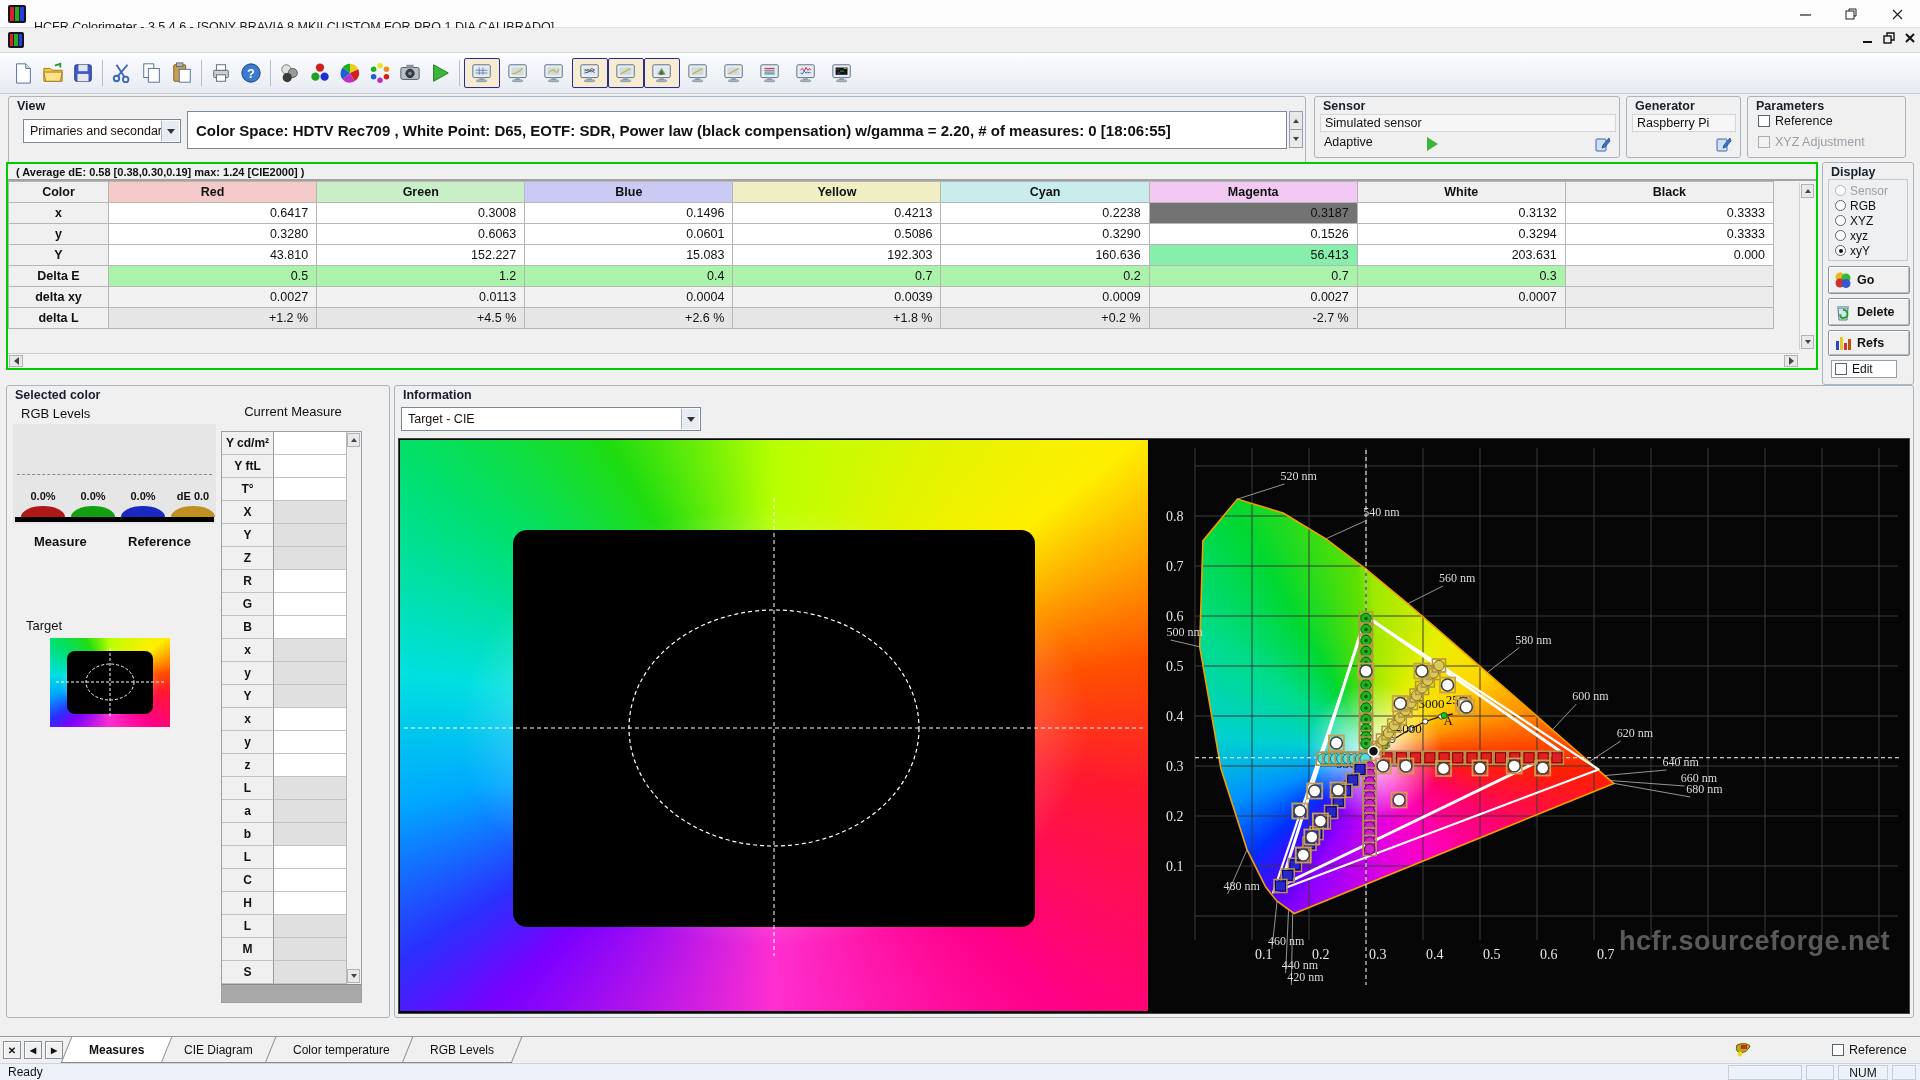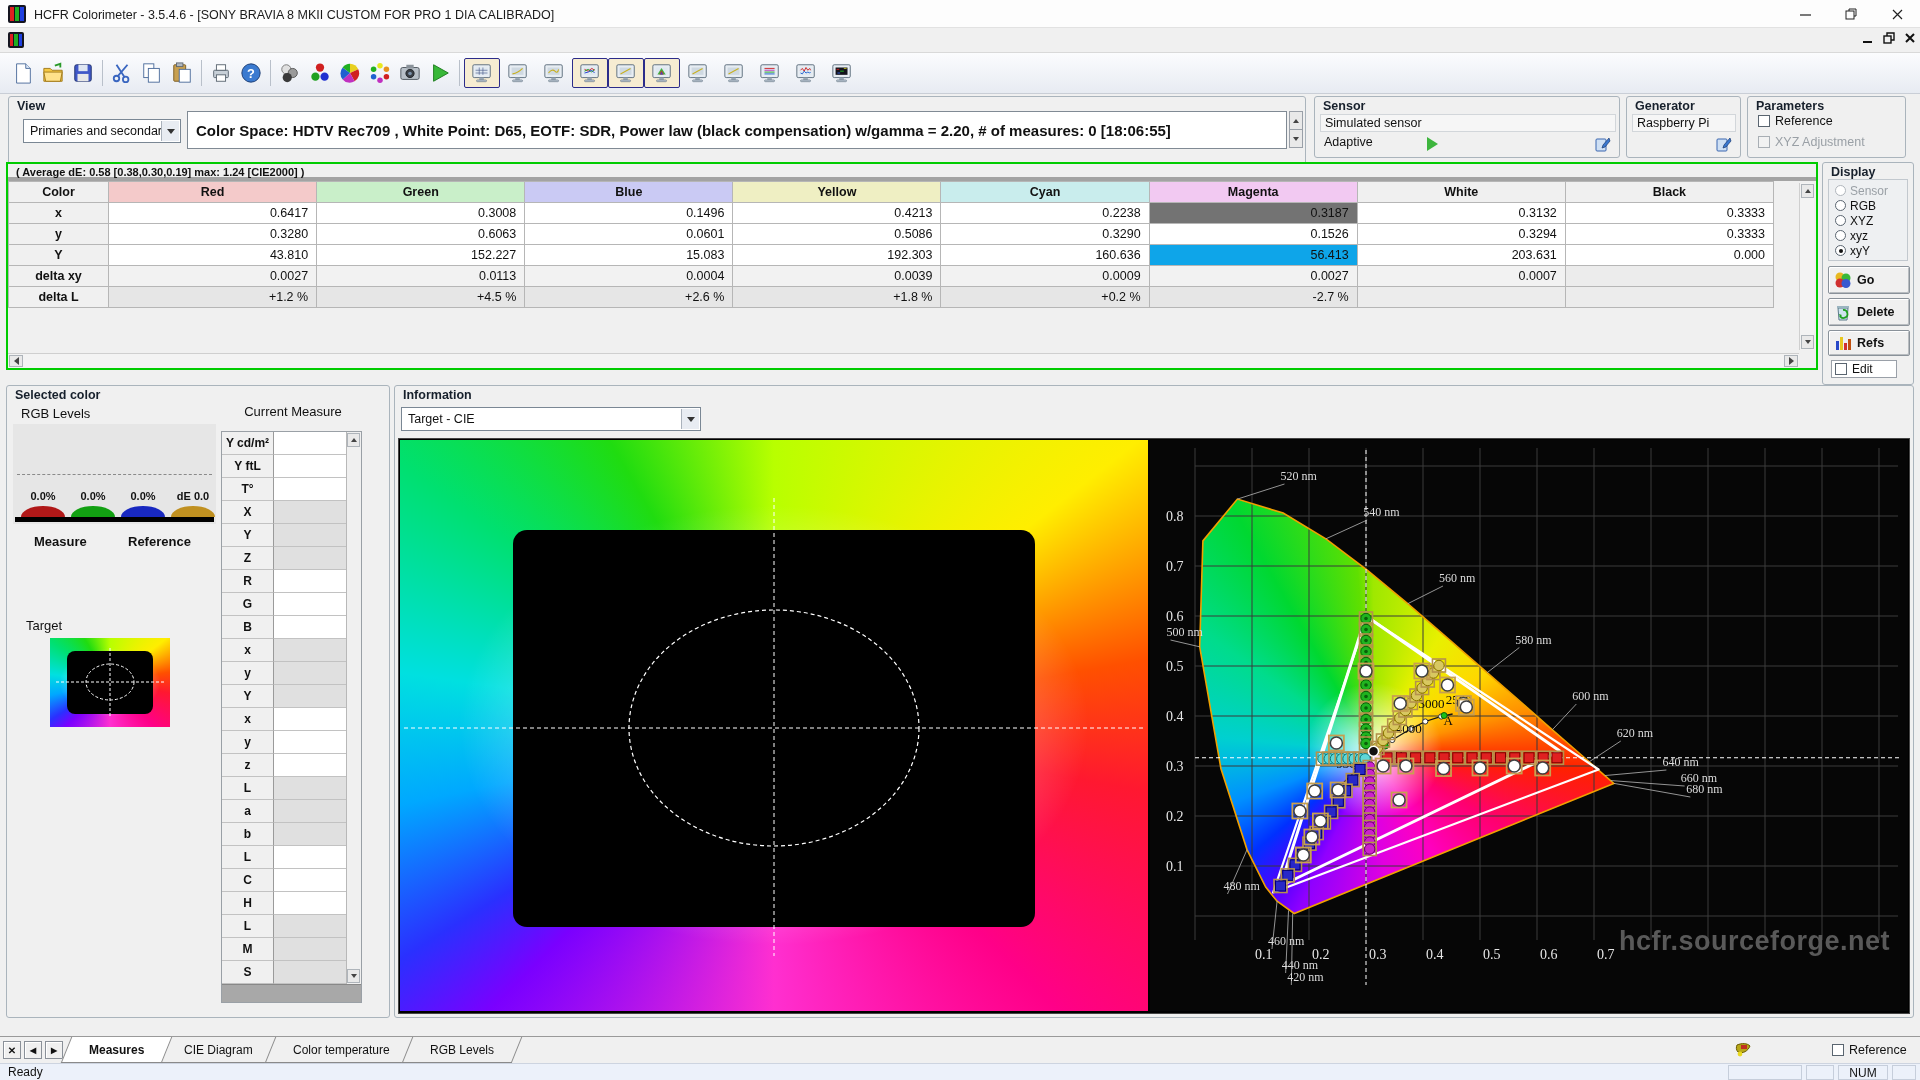--- a/index.html
+++ b/index.html
@@ -5,21 +5,21 @@
   * { margin:0; padding:0; box-sizing:border-box; }
   html,body { width:1920px; height:1080px; overflow:hidden; background:#f0f0f0;
     font-family:"Liberation Sans", sans-serif; font-size:13px; color:#111; }
   .abs { position:absolute; }
   #app { position:relative; width:1920px; height:1080px; background:#f0f0f0; }
 
   
   #titlebar { left:0; top:0; width:1920px; height:28px; background:#fdfdfd; border-bottom:1px solid #e2e2e2; }
   #app-icon { left:8px; top:5px; width:18px; height:18px; background:#15151f; border-radius:2px; display:flex; gap:1px; padding:2px; }
   #app-icon i { flex:1; }
-  #title-text { left:34px; top:8px; font-size:12.5px; color:#1a1a1a; }
+  #title-text { left:34px; top:20px; font-size:12.5px; color:#1a1a1a; }
   .win-btn { top:0; width:46px; height:28px; display:flex; align-items:center; justify-content:center; }
 
   
   #menubar { left:0; top:28px; width:1920px; height:25px; background:#f0f0f0; border-bottom:1px solid #d9d9d9; }
   #mdi-icon { left:8px; top:4px; width:16px; height:16px; background:#15151f; border-radius:2px; display:flex; gap:1px; padding:2px; }
   #mdi-icon i { flex:1; }
   .menu-item { display:inline-block; padding:4px 10px; font-size:12.5px; }
   #menu-items { position:absolute; left:26px; top:0; }
   .mdi-btns { right:4px; top:4px; display:flex; gap:10px; }
 
@@ -53,21 +53,21 @@
   .field { position:absolute; background:#f6f6f6; border:1px solid #d2d6da; font-size:12.5px; padding:1px 4px; }
   .play-tri { width:0;height:0;border-top:7px solid transparent;border-bottom:7px solid transparent;border-left:11px solid #3db53d; }
   .edit-ic svg { width:16px; height:16px; }
   .cb { display:inline-block; width:12px; height:12px; background:#fff; border:1px solid #5a6570; vertical-align:-2px; margin-right:5px; }
   .cb.dis { border-color:#a8aeb4; background:#f2f2f2; }
   .cb-row { position:absolute; font-size:12.5px; }
   .cb-row.dis { color:#9aa0a6; }
 
   
   #table-wrap { left:6px; top:162px; width:1812px; height:208px; border:2px solid #0c0; background:#f0f0f0; }
-  #avg-bar { height:17px; font-size:11px; font-weight:bold; padding:2px 0 0 8px; border-bottom:4px solid #a3a3a3; }
+  #avg-bar { height:17px; font-size:11px; font-weight:bold; padding:2px 0 0 8px; border-bottom:2px solid #a3a3a3; }
   table { border-collapse:collapse; table-layout:fixed; }
   #mtable { width:1766px; }
   #mtable th, #mtable td { border:1px solid #b6b6b6; height:21px; font-size:12.5px; overflow:hidden; white-space:nowrap; }
   #mtable th { font-weight:bold; }
   #mtable td.val { text-align:right; padding-right:8px; }
   #mtable td.rowlab, #mtable th.rowlab { background:#f0f0f0; font-weight:bold; text-align:center; }
   #vscroll { right:2px; top:19px; width:15px; bottom:18px; background:#f3f3f3; border-left:1px solid #cfcfcf; }
   .sc-btn { position:absolute; left:1px; width:13px; height:14px; background:#e9e9e9; border:1px solid #aeb4ba; display:flex; align-items:center; justify-content:center; }
   #hscroll { left:0; right:17px; bottom:0; height:15px; background:#f3f3f3; border-top:1px solid #cfcfcf; position:absolute; }
   .sc-btn-h { position:absolute; top:1px; width:14px; height:12px; background:#e9e9e9; border:1px solid #aeb4ba; display:flex; align-items:center; justify-content:center; }
@@ -504,23 +504,34 @@
             <td class="val" style="background:#ffffff">0.3294</td>
             <td class="val" style="background:#ffffff">0.3333</td>
           </tr>
           <tr>
             <td class="rowlab">Y</td>
             <td class="val" style="background:#ffffff">43.810</td>
             <td class="val" style="background:#ffffff">152.227</td>
             <td class="val" style="background:#ffffff">15.083</td>
             <td class="val" style="background:#ffffff">192.303</td>
             <td class="val" style="background:#ffffff">160.636</td>
-            <td class="val" style="background:#0ea5e9">56.413</td>
+            <td class="val" style="background:#86efac">56.413</td>
             <td class="val" style="background:#ffffff">203.631</td>
             <td class="val" style="background:#ffffff">0.000</td>
+          </tr>
+          <tr>
+            <td class="rowlab">Delta E</td>
+            <td class="val" style="background:#abf3ab">0.5</td>
+            <td class="val" style="background:#abf3ab">1.2</td>
+            <td class="val" style="background:#abf3ab">0.4</td>
+            <td class="val" style="background:#abf3ab">0.7</td>
+            <td class="val" style="background:#abf3ab">0.2</td>
+            <td class="val" style="background:#abf3ab">0.7</td>
+            <td class="val" style="background:#abf3ab">0.3</td>
+            <td class="val" style="background:#ececec"></td>
           </tr>
           <tr>
             <td class="rowlab">delta xy</td>
             <td class="val" style="background:#f2f2f2">0.0027</td>
             <td class="val" style="background:#f2f2f2">0.0113</td>
             <td class="val" style="background:#f2f2f2">0.0004</td>
             <td class="val" style="background:#f2f2f2">0.0039</td>
             <td class="val" style="background:#f2f2f2">0.0009</td>
             <td class="val" style="background:#f2f2f2">0.0027</td>
             <td class="val" style="background:#f2f2f2">0.0007</td>

